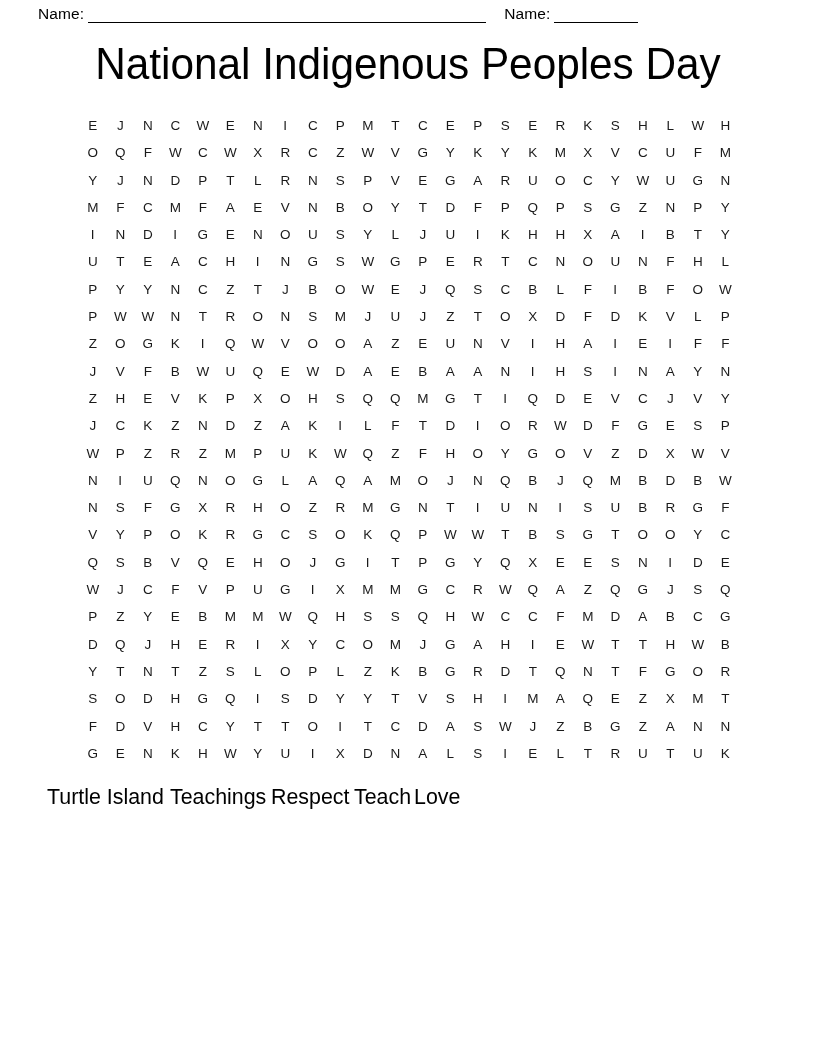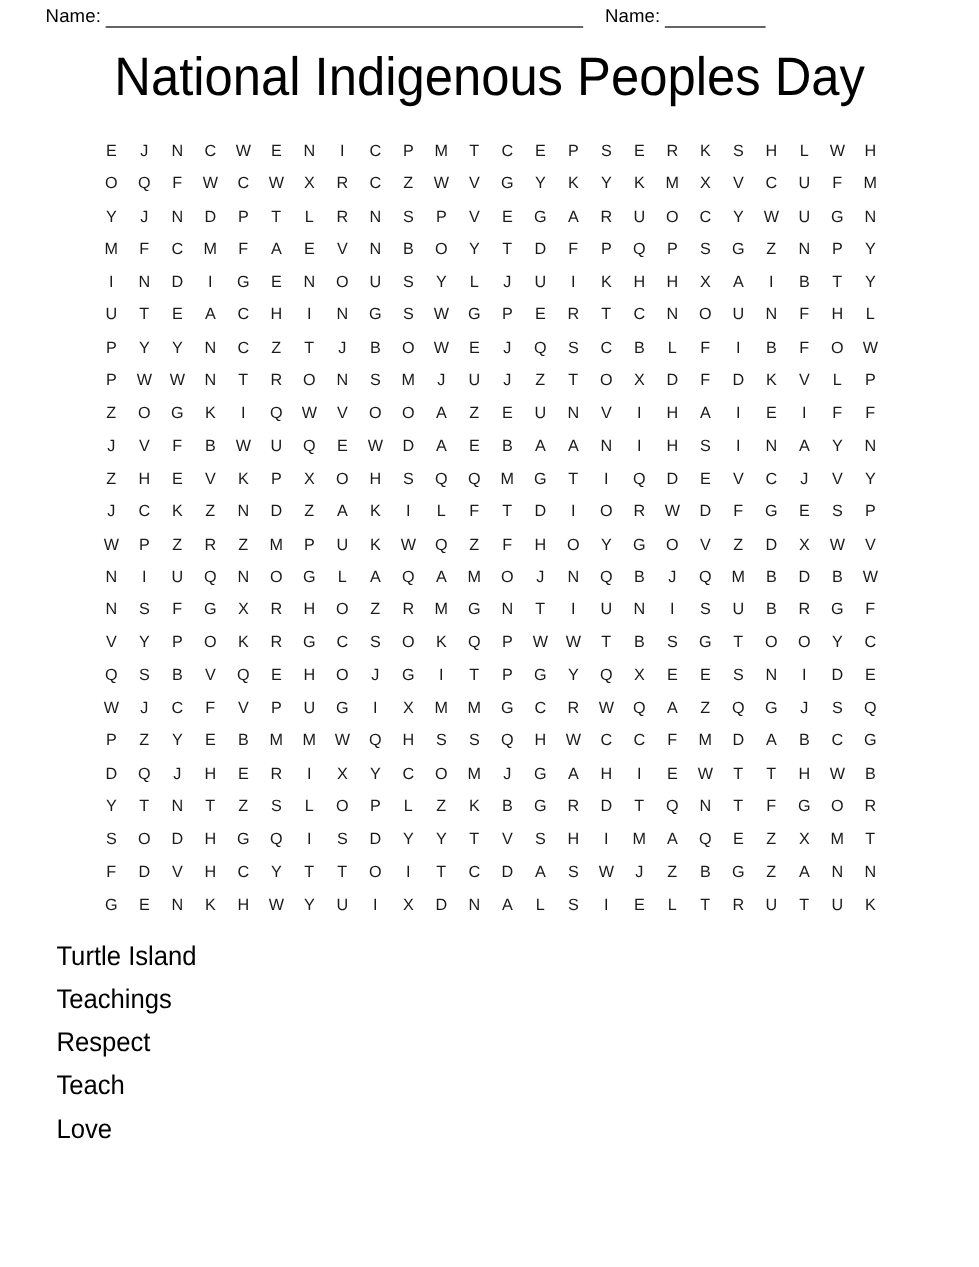--- a/index.html
+++ b/index.html
@@ -91,21 +91,20 @@
   
   .wordlist {
     position: absolute;
     top: 779px;
     left: 47px;
     width: 740px;
     display: flex;
   }
   .word-col {
     display: flex;
-    flex-direction: column;
   }
   .word-col.c0 { width: 180px; }
   .word-col.c1 { width: 178px; }
   .word-col.c2 { width: 180px; }
   .word-col.c3 { width: 180px; }
   .word {
     font-family: "Liberation Sans Narrow", "Liberation Sans", sans-serif;
     font-size: 22.5px;
     line-height: 36px;
     height: 36px;

